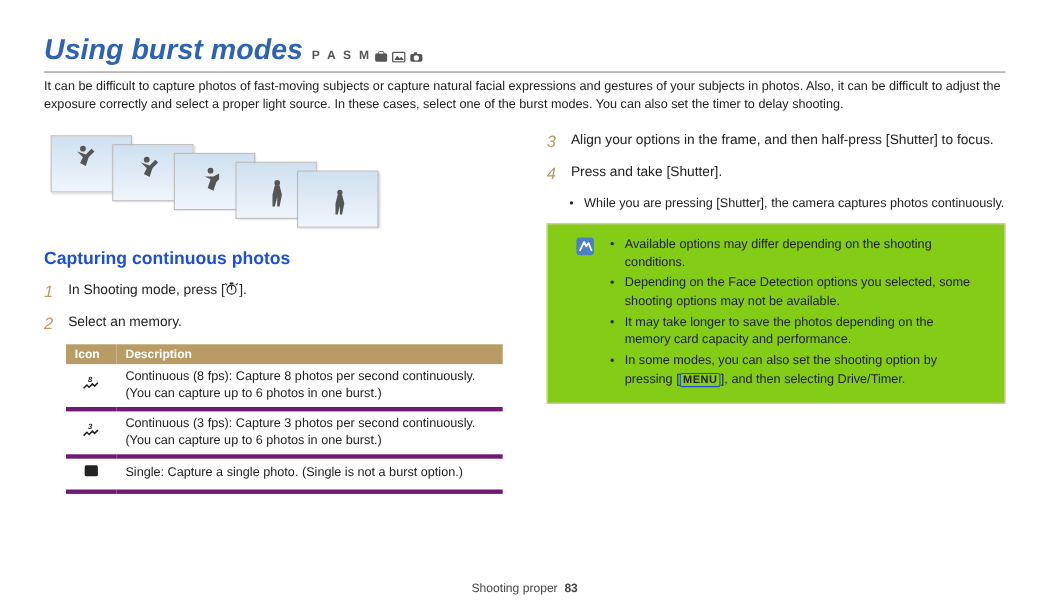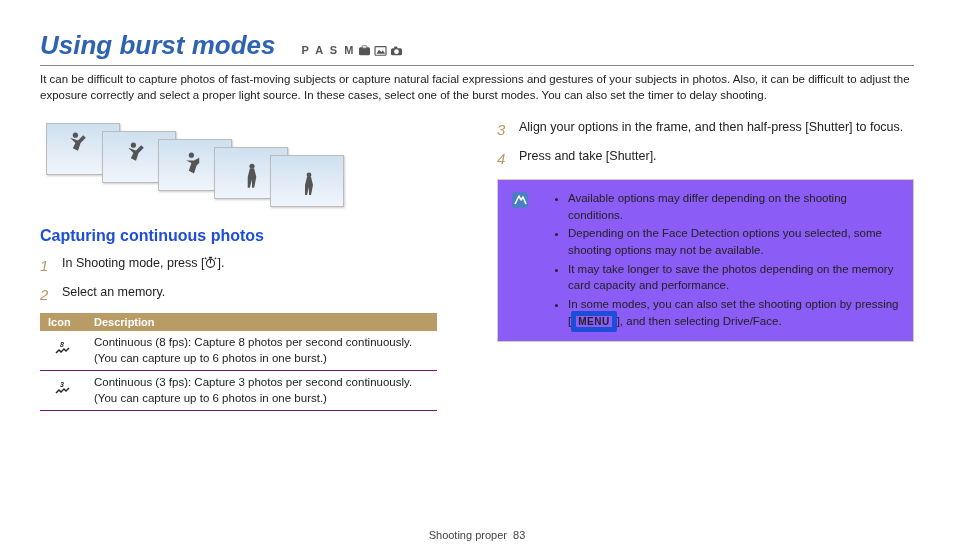--- a/index.html
+++ b/index.html
@@ -1,52 +1,52 @@
 <!DOCTYPE html>
 <html><head>
 <meta charset="utf-8">
 <style>
   * { box-sizing: border-box; margin: 0; padding: 0; }
   html, body { width: 954px; height: 557px; background: #fff; font-family: "Segoe UI", Arial, sans-serif; color: #222; }
   .page { padding: 30px 40px 18px 40px; position: relative; height: 100%; }
-  .title-row { display: flex; align-items: baseline; gap: 26px; }
+  .title-row { display: flex; align-items: baseline; gap: 8px; }
   .title { font-size: 26px; font-weight: 700; color: #2d63b2; font-style: italic; }
   .modes { font-size: 11px; font-weight: 700; letter-spacing: 2px; color: #555; display:flex; align-items:flex-end; gap:3px;}
   .mode-icon { width: 13px; height: 11px; fill:#555; }
   .divider { border: none; border-top: 1px solid #888; margin-top: 4px; margin-bottom: 6px; }
   .intro { font-size: 11.5px; line-height: 1.35; }
   .cols { display: flex; gap: 40px; margin-top: 16px; }
   .col { flex: 1 1 50%; }
   .thumbs { display:flex; margin: 4px 0 20px 6px; }
   .thumb { width: 74px; height: 52px; border: 1px solid #bbb; background: linear-gradient(#cfe0ef,#f0f5fb); position:relative; box-shadow: 1px 1px 2px rgba(0,0,0,.2); }
   .thumb:nth-child(1){ margin-top:0; }
   .thumb:nth-child(2){ margin-top:8px; margin-left:-18px;}
   .thumb:nth-child(3){ margin-top:16px; margin-left:-18px;}
   .thumb:nth-child(4){ margin-top:24px; margin-left:-18px;}
   .thumb:nth-child(5){ margin-top:32px; margin-left:-18px;}
   .subtitle { font-size: 16px; font-weight: 700; color: #1d4ed8; margin-bottom: 10px; }
   .step { display:flex; gap:10px; font-size: 12.5px; margin-bottom: 8px; line-height:1.4; }
   .step-num { color:#b99b65; font-style: italic; font-size: 15px; font-weight:400; min-width:12px; }
   .step-text { flex:1; }
   .txt-bold { font-weight: 400; }
   .inline-icon { display:inline-block; width:13px; height:13px; vertical-align:-2px; }
-  .small-menu { font-size:10px; font-weight:700; letter-spacing:0.5px; border:5px solid #1d4ed8; padding:0 2px; border-radius:2px;}
-  table.opts { width: 100%; border-collapse: collapse; font-size: 11.5px; margin-top: 2px; width: calc(100% - 20px);}
+  .small-menu { font-size:10px; font-weight:700; letter-spacing:0.5px; border:1px solid #1d4ed8; padding:0 2px; border-radius:2px;}
+  table.opts { width: 100%; border-collapse: collapse; font-size: 11.5px; margin-top: 2px; margin-left: 20px; width: calc(100% - 20px);}
   table.opts th { background:#b99b65; color:#fff; text-align:left; padding:3px 8px; font-weight:600; font-size:11px;}
   table.opts th:first-child { width: 46px;}
-  table.opts td { border-bottom: 1px solid #701a75; padding: 4px 8px; vertical-align: middle; line-height:1.35;}
+  table.opts td { border-bottom: 4px solid #701a75; padding: 4px 8px; vertical-align: middle; line-height:1.35;}
   table.opts td.icon-cell { text-align:center; }
   .sub-bullets { list-style: disc; padding-left: 34px; font-size: 11.5px; line-height:1.4; }
   .sub-bullets li { margin-bottom: 2px; }
-  .note-box { display:flex; gap:22px; border:1px solid #d7cdb4; background:#8b5cf6; padding:10px 12px; font-size:11.5px; line-height:1.45; margin-top:10px; }
+  .note-box { display:flex; gap:10px; border:1px solid #d7cdb4; background:#84cc16; padding:10px 24px; font-size:11.5px; line-height:1.45; margin-top:10px; }
   .note-icon { width:20px; height:20px; flex:0 0 20px; }
   .note-box ul { list-style: disc; padding-left: 16px; }
   .note-box li { margin-bottom: 2px; }
   .footer { position:absolute; bottom:16px; left:0; right:0; text-align:center; font-size:11px; color:#444;}
-  .footer .pg { font-weight:400; }
+  .footer .pg { font-weight:700; }
   .snow { position:absolute; fill:#555; }
 </style>
 </head>
 <body>
 
 <div class="page">
 
   <div class="title-row">
     <div class="title">Using burst modes</div>
     <div class="modes">
@@ -138,52 +138,63 @@
                 </svg></td>
           <td><span class="txt-bold">Continuous (8 fps)</span><span>: Capture 8 photos per second continuously. (You can capture up to 6 photos in one burst.)</span></td>
         </tr>
         <tr>
           <td class="icon-cell"><svg width="18" height="16" viewBox="0 0 18 16">
                   <text x="6" y="7" font-size="7" font-weight="700" font-style="italic" fill="#222">3</text>
                   <path d="M2 13 L5 10 L7 12 L10 9 L12 11 L15 8" stroke="#222" fill="none" stroke-width="1.4"></path>
                 </svg></td>
           <td><span class="txt-bold">Continuous (3 fps)</span><span>: Capture 3 photos per second continuously. (You can capture up to 6 photos in one burst.)</span></td>
         </tr>
+        <tr>
+          <td class="icon-cell"><svg width="18" height="14" viewBox="0 0 18 14">
+                  <rect x="3" y="2" width="12" height="10" rx="1.5" fill="#222"></rect>
+                </svg></td>
+          <td><span class="txt-bold">Single</span><span>: Capture a single photo. (</span><span class="txt-bold">Single</span><span> is not a burst option.)</span></td>
+        </tr>
       </tbody>
         </table>
     </div>
 
     <div class="col">
 
       <div class="step">
         <div class="step-num">3</div>
         <div class="step-text">
           <span>Align your options in the frame, and then half-press [</span><span class="txt-bold">Shutter</span><span>] to focus.</span>
         </div>
       </div>
 
       <div class="step">
         <div class="step-num">4</div>
         <div class="step-text">
           <span>Press and take [</span><span class="txt-bold">Shutter</span><span>].</span>
         </div>
       </div>
 
+      <ul class="sub-bullets">
+        <li>
+          <span>While you are pressing [</span><span class="txt-bold">Shutter</span><span>], the camera captures photos continuously.</span>
+        </li>
+      </ul>
 
       <div class="note-box">
         <svg class="note-icon" viewBox="0 0 20 20">
             <rect x="2" y="2" width="16" height="16" rx="3" fill="#4a7fc4"></rect>
             <path d="M5 14 L9 6 L11 10 L13 7 L16 14" stroke="#fff" fill="none" stroke-width="1.6" stroke-linejoin="round"></path>
           </svg>
         <ul>
           <li>Available options may differ depending on the shooting conditions.</li>
           <li>Depending on the Face Detection options you selected, some shooting options may not be available.</li>
           <li>It may take longer to save the photos depending on the memory card capacity and performance.</li>
           <li>
-            <span>In some modes, you can also set the shooting option by pressing [</span><span class="small-menu">MENU</span><span>], and then selecting </span><span class="txt-bold">Drive/Face</span><span>.</span>
+            <span>In some modes, you can also set the shooting option by pressing [</span><span class="small-menu">MENU</span><span>], and then selecting </span><span class="txt-bold">Drive/Timer</span><span>.</span>
           </li>
         </ul>
       </div>
 
     </div>
   </div>
 
   <div class="footer">
     <span>Shooting proper</span>&nbsp;&nbsp;<span class="pg">83</span>
   </div>

